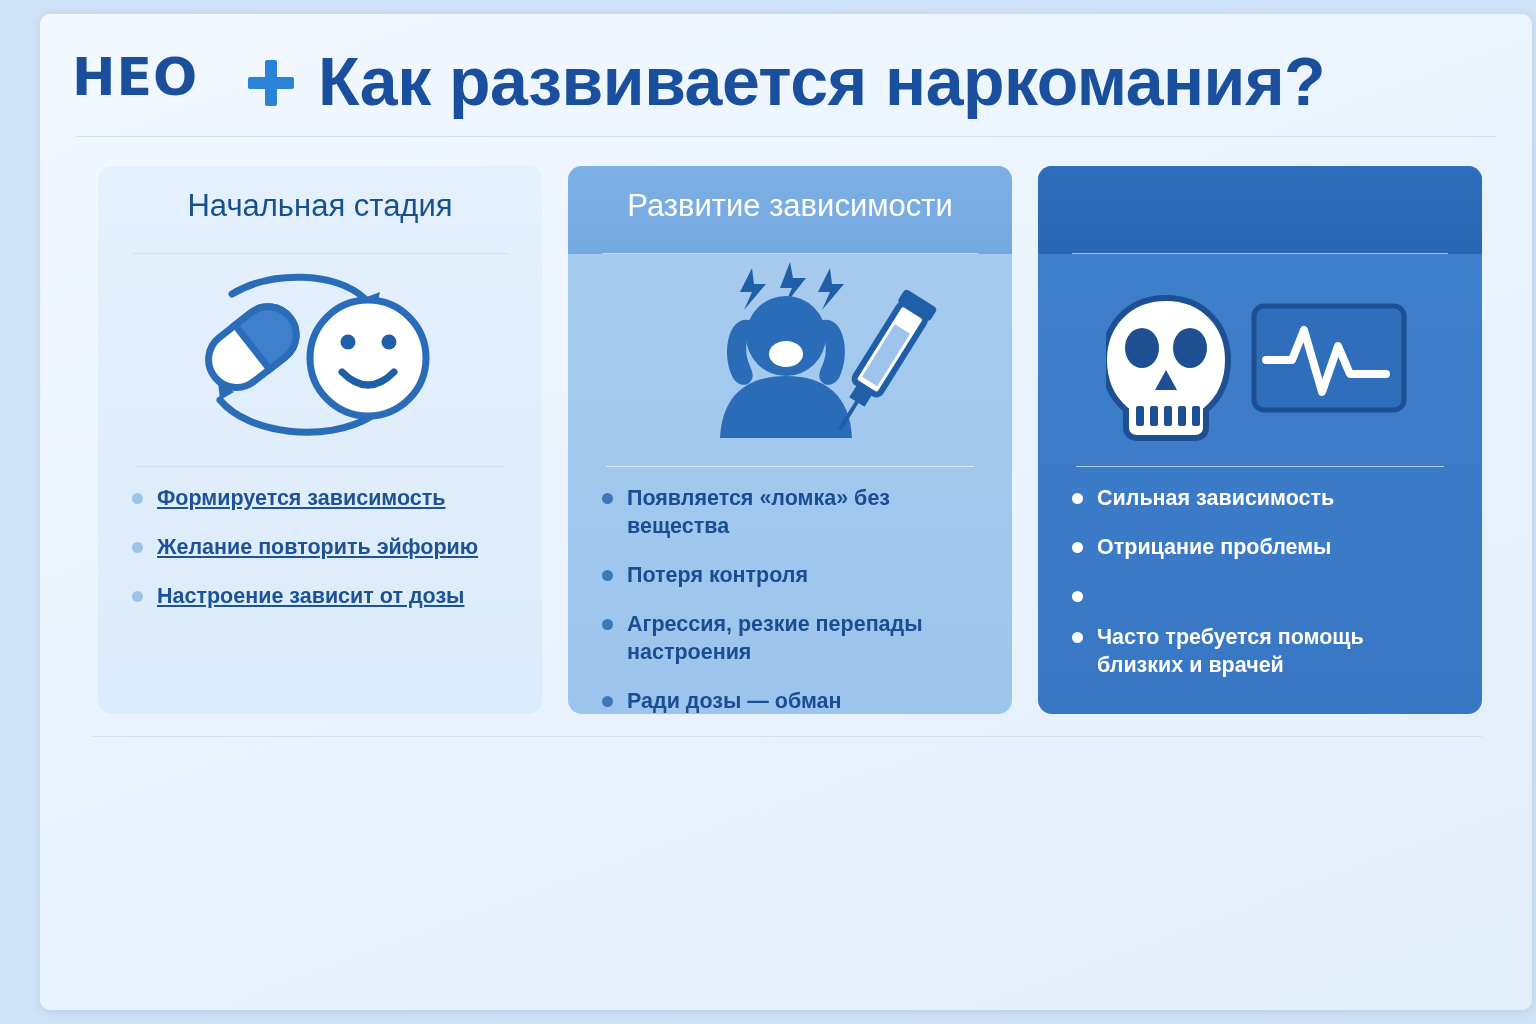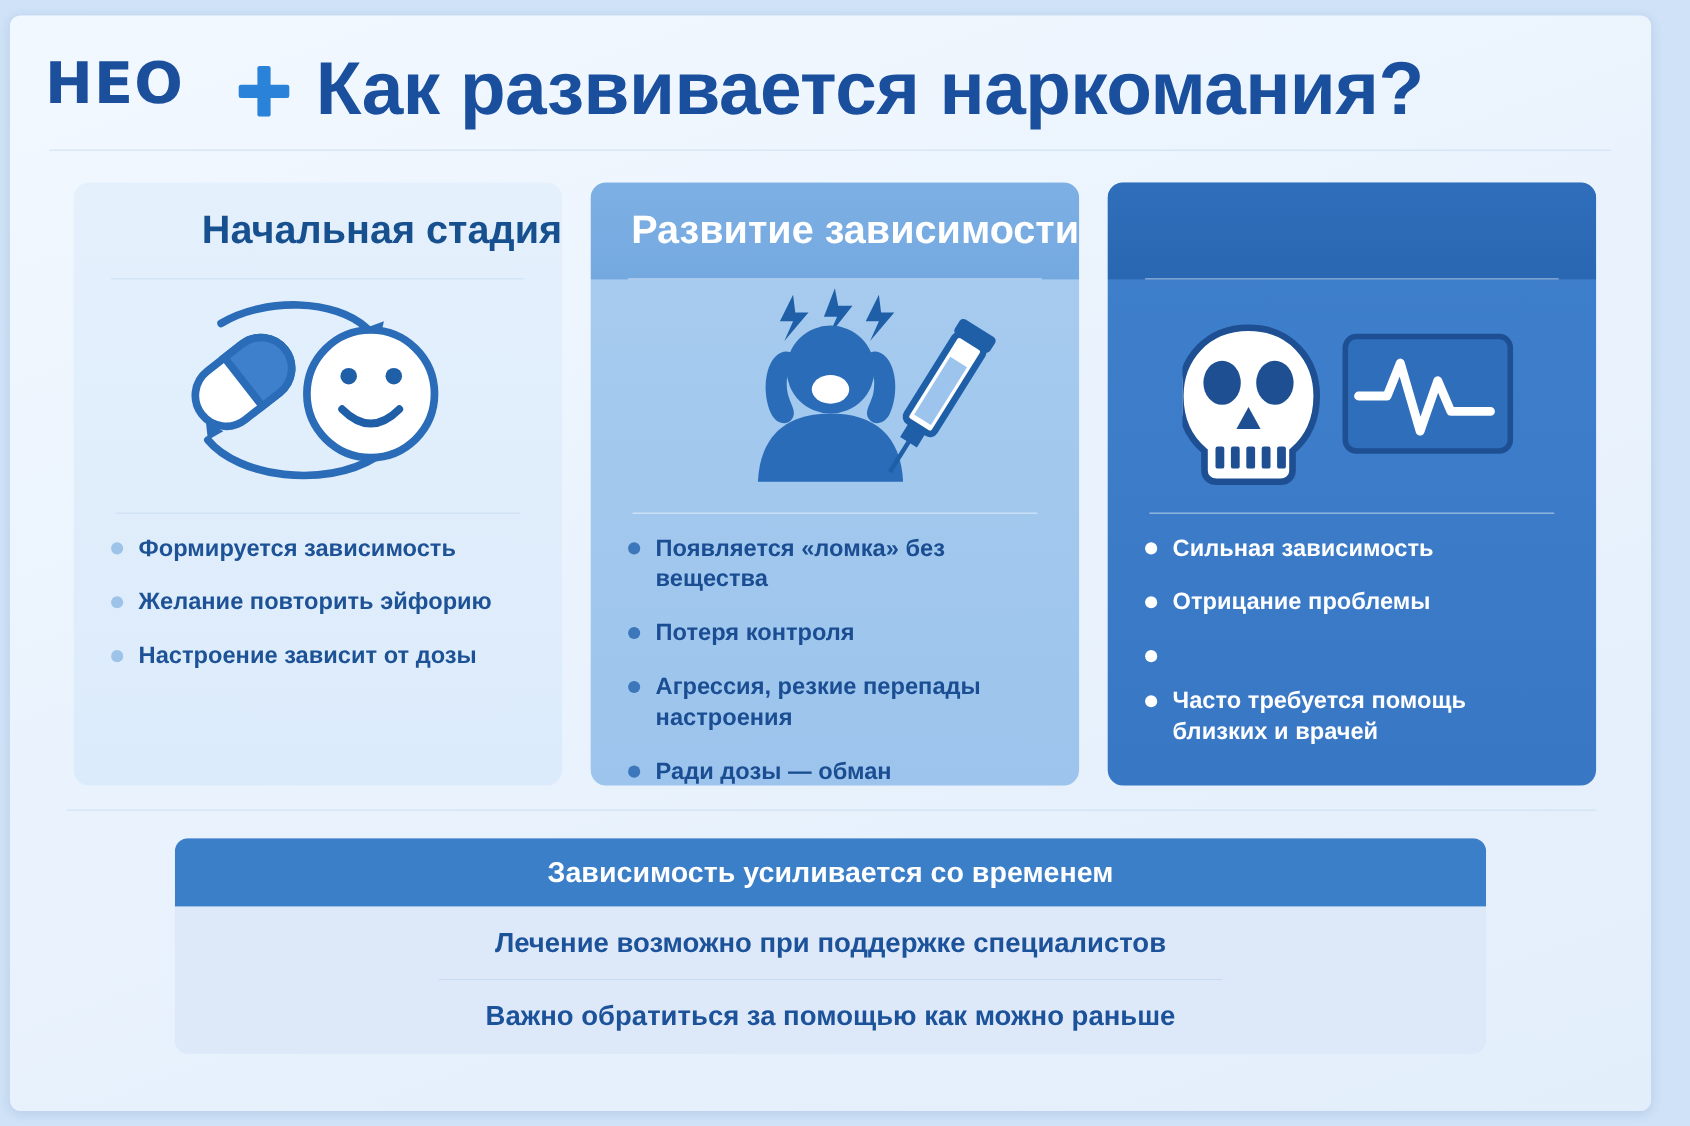--- a/index.html
+++ b/index.html
@@ -8,21 +8,21 @@
   }
   body {
     width: 1536px;
     height: 1024px;
     background: #cfe2f7;
     font-family: "Liberation Sans", sans-serif;
     overflow: hidden;
   }
   .poster {
     position: absolute;
-    left: 9px;
+    left: 40px;
     top: 14px;
     width: 1492px;
     height: 996px;
     background: linear-gradient(160deg, #f2f8ff 0%, #eaf3fd 45%, #e3eefb 100%);
     border-radius: 10px;
     box-shadow: 0 2px 10px rgba(40,80,140,.13);
   }
 
   
   .header {
@@ -104,23 +104,23 @@
   .card-head {
     position: relative;
     height: 88px;
   }
   .card.c2 .card-head { background: linear-gradient(180deg,#7db0e4 0%,#74a9e0 100%); }
   .card.c3 .card-head { background: linear-gradient(180deg,#2f6ebb 0%,#2a67b2 100%); }
   .card-title {
     position: absolute;
     left: 0; right: 0;
     top: 22px;
-    text-align: right;
-    font-size: 36px;
-    font-weight: 700;
+    text-align: center;
+    font-size: 31px;
+    font-weight: 400;
     color: #17508f;
   }
   .card.c2 .card-title { color: #ffffff; }
   .card.c3 .card-title { color: #ffffff; }
   .head-rule {
     position: absolute;
     left: 34px; right: 34px;
     bottom: 0;
     height: 1px;
     background: rgba(255,255,255,.55);
@@ -161,21 +161,21 @@
     margin-right: 14px;
   }
   .card.c1 .dot { background: #9dc4e8; }
   .card.c2 .dot { background: #3c76bb; }
   .card.c3 .dot { background: #ffffff; }
   .bullet-text {
     font-size: 21.5px;
     font-weight: 700;
     line-height: 28px;
   }
-  .card.c1 .bullet-text { color: #1d5396; }
+  .card.c1 .bullet-text { color: #1d5396; text-decoration: underline; }
   .card.c2 .bullet-text { color: #1a4d92; }
   .card.c3 .bullet-text { color: #ffffff; }
 
   
   .footer-rule {
     position: absolute;
     left: 52px;
     top: 722px;
     width: 1390px;
     height: 1px;
@@ -370,25 +370,14 @@
           <span class="dot"></span>
           <span class="bullet-text" style="white-space:pre-line">Часто требуется помощь
 близких и врачей</span>
         </div>
       </div>
     </div>
 
   </div>
 
   <div class="footer-rule"></div>
-  <div class="footer">
-    <div class="footer-band">
-      <span>Зависимость усиливается со временем</span>
-    </div>
-    <div class="footer-line div">
-      <span>Лечение возможно при поддержке специалистов</span>
-    </div>
-    <div class="footer-line">
-      <span>Важно обратиться за помощью как можно раньше</span>
-    </div>
-  </div>
 
 </div>
 
 </body></html>

